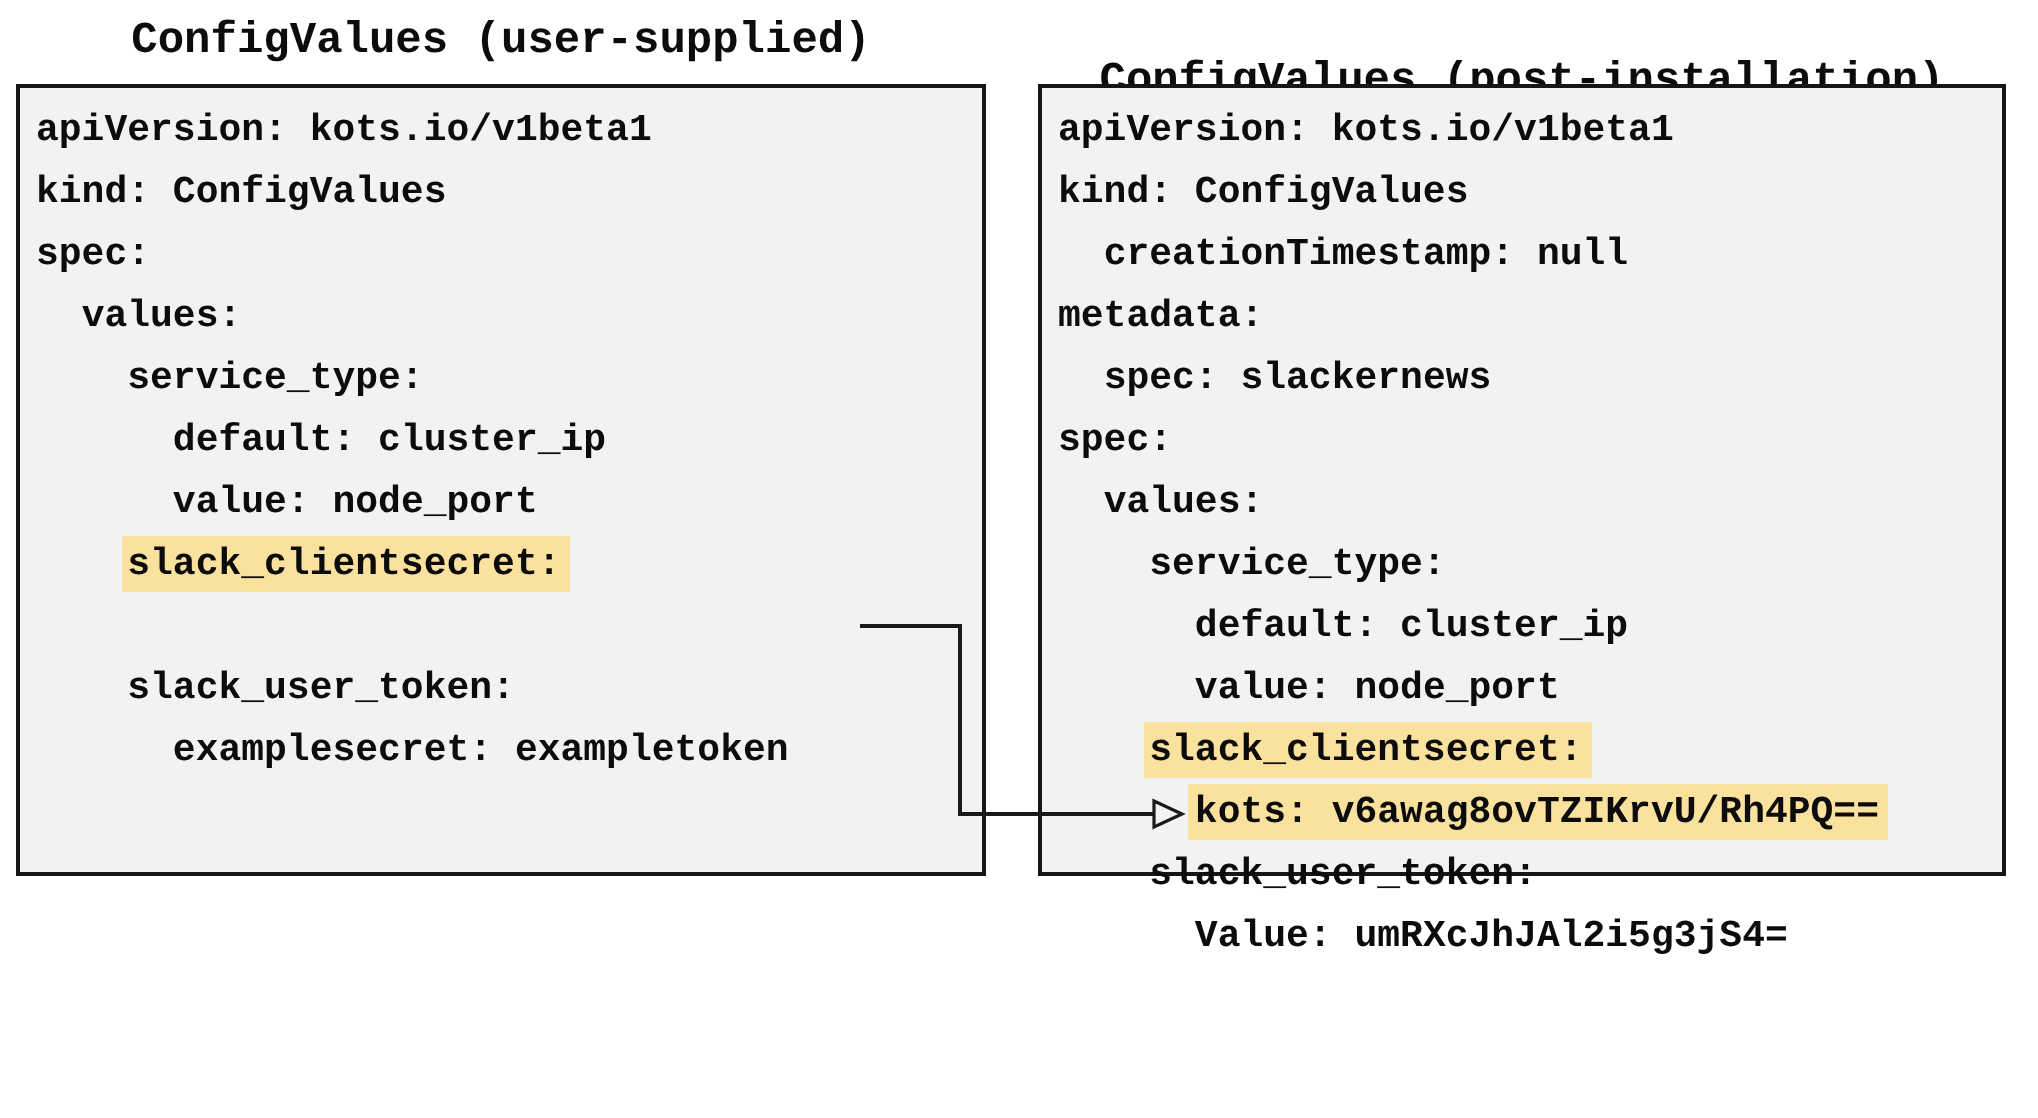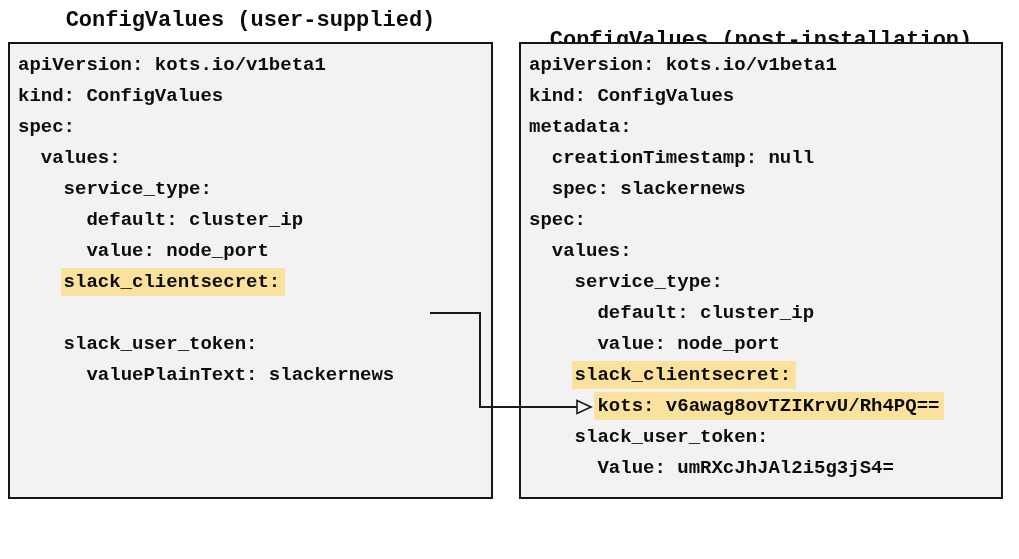--- a/index.html
+++ b/index.html
@@ -30,21 +30,21 @@
     font-weight: bold;
     text-align: center;
     color: var(--txt);
     white-space: pre;
   }
   .panel-title.left  { left: 8px;   width: 485px; }
   .panel-title.right { left: 519px; width: 484px; margin-top: 20px; }
   .panel {
     position: absolute;
     top: 42px;
-    height: 457px;
+    height: 396px;
     background: var(--panel-bg);
     border: 2px solid var(--panel-border);
     padding: 6px 0 0 8px;
   }
   .panel.left  { left: 8px;   width: 485px; }
   .panel.right { left: 519px; width: 484px; }
   .code-line {
     height: 31px;
     line-height: 31px;
     font-size: 19px;
@@ -77,28 +77,28 @@
     <div class="code-line"><span></span><span class="code-text">apiVersion: kots.io/v1beta1</span></div>
     <div class="code-line"><span></span><span class="code-text">kind: ConfigValues</span></div>
     <div class="code-line"><span></span><span class="code-text">spec:</span></div>
     <div class="code-line"><span>  </span><span class="code-text">values:</span></div>
     <div class="code-line"><span>    </span><span class="code-text">service_type:</span></div>
     <div class="code-line"><span>      </span><span class="code-text">default: cluster_ip</span></div>
     <div class="code-line"><span>      </span><span class="code-text">value: node_port</span></div>
     <div class="code-line"><span>    </span><span class="code-text highlighted">slack_clientsecret:</span></div>
     <div class="code-line"><span>      </span></div>
     <div class="code-line"><span>    </span><span class="code-text">slack_user_token:</span></div>
-    <div class="code-line"><span>      </span><span class="code-text">valuePlainText: slackernews</span></div>
+    <div class="code-line"><span>      </span><span class="code-text">examplesecret: exampletoken</span></div>
   </div>
 
 <div class="panel right" id="right-box">
     <div class="code-line"><span></span><span class="code-text">apiVersion: kots.io/v1beta1</span></div>
     <div class="code-line"><span></span><span class="code-text">kind: ConfigValues</span></div>
+    <div class="code-line"><span>  </span><span class="code-text">creationTimestamp: null</span></div>
     <div class="code-line"><span></span><span class="code-text">metadata:</span></div>
-    <div class="code-line"><span>  </span><span class="code-text">creationTimestamp: null</span></div>
     <div class="code-line"><span>  </span><span class="code-text">spec: slackernews</span></div>
     <div class="code-line"><span></span><span class="code-text">spec:</span></div>
     <div class="code-line"><span>  </span><span class="code-text">values:</span></div>
     <div class="code-line"><span>    </span><span class="code-text">service_type:</span></div>
     <div class="code-line"><span>      </span><span class="code-text">default: cluster_ip</span></div>
     <div class="code-line"><span>      </span><span class="code-text">value: node_port</span></div>
     <div class="code-line"><span>    </span><span class="code-text highlighted">slack_clientsecret:</span></div>
     <div class="code-line"><span>      </span><span class="code-text highlighted">kots: v6awag8ovTZIKrvU/Rh4PQ==</span></div>
     <div class="code-line"><span>    </span><span class="code-text">slack_user_token:</span></div>
     <div class="code-line"><span>      </span><span class="code-text">Value: umRXcJhJAl2i5g3jS4=</span></div>

